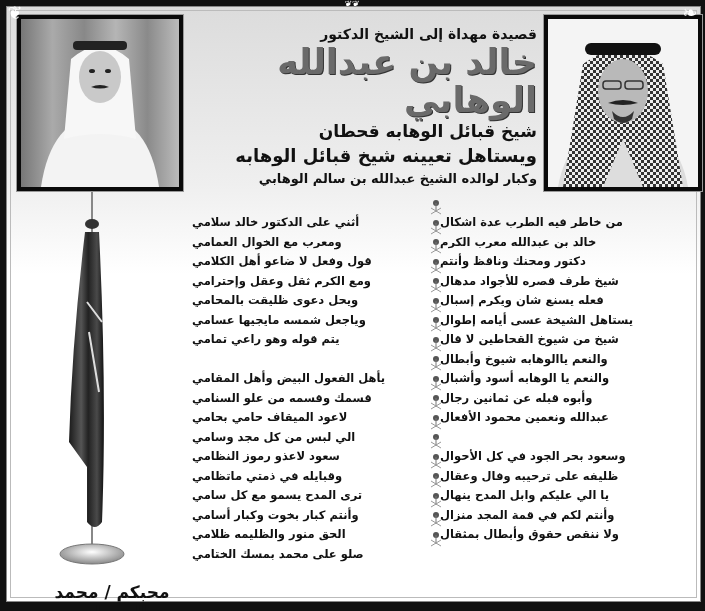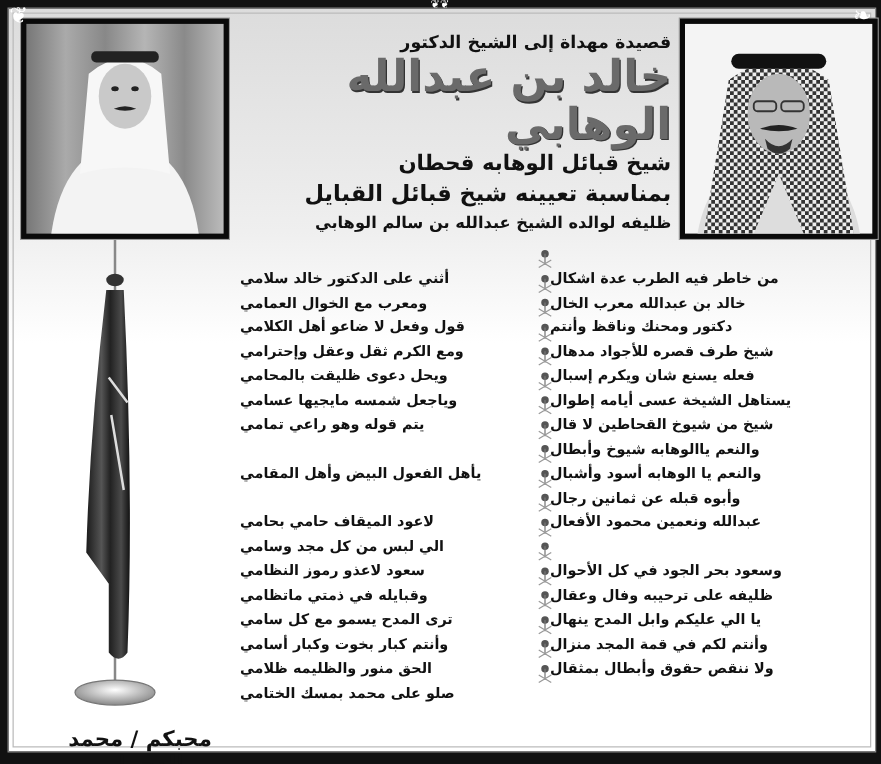--- a/index.html
+++ b/index.html
@@ -77,22 +77,22 @@
         <rect x="77" y="62" width="18" height="8" rx="3" fill="none" stroke="#333" stroke-width="1.5"></rect>
         <path d="M60 84 Q75 78 90 84 Q75 88 60 84" fill="#222"></path>
         <path d="M64 92 Q75 104 86 92 L84 100 Q75 108 66 100 Z" fill="#333"></path>
       </svg>
     </div>
 
     <div class="header">
       <div class="h1">قصيدة مهداة إلى الشيخ الدكتور</div>
       <div class="h2">خالد بن عبدالله الوهابي</div>
       <div class="h3">شيخ قبائل الوهابه قحطان</div>
-      <div class="h4">بمناسبة تعيينه شيخ قبائل القبايل</div>
-      <div class="h5">ظليفه لوالده الشيخ عبدالله بن سالم الوهابي</div>
+      <div class="h4">ويستاهل تعيينه شيخ قبائل الوهابه</div>
+      <div class="h5">وكبار لوالده الشيخ عبدالله بن سالم الوهابي</div>
     </div>
 
     <div class="flag">
       <svg viewBox="0 0 100 385" width="100" height="385">
         <defs>
           <linearGradient id="fl" x1="0" x2="1">
             <stop offset="0" stop-color="#1b1b1b"></stop>
               <stop offset=".35" stop-color="#555"></stop>
               <stop offset=".55" stop-color="#222"></stop>
               <stop offset=".8" stop-color="#4a4a4a"></stop>
@@ -115,21 +115,21 @@
       <div class="row">
           <span class="v v-right">من خاطر فيه الطرب عدة اشكال</span>
           <span class="sep"><svg viewBox="0 0 14 16" width="14" height="16">
               <circle cx="7" cy="4" r="3" fill="#555"></circle>
               <line x1="7" y1="4" x2="7" y2="13" stroke="#777"></line>
               <path d="M2 15 L12 9 M12 15 L2 9" stroke="#999" stroke-width="1"></path>
             </svg></span>
           <span class="v v-left">أثني على الدكتور خالد سلامي</span>
         </div>
       <div class="row">
-          <span class="v v-right">خالد بن عبدالله معرب الخال</span>
+          <span class="v v-right">خالد بن عبدالله معرب الكرم</span>
           <span class="sep"><svg viewBox="0 0 14 16" width="14" height="16">
               <circle cx="7" cy="4" r="3" fill="#555"></circle>
               <line x1="7" y1="4" x2="7" y2="13" stroke="#777"></line>
               <path d="M2 15 L12 9 M12 15 L2 9" stroke="#999" stroke-width="1"></path>
             </svg></span>
           <span class="v v-left">ومعرب مع الخوال العمامي</span>
         </div>
       <div class="row">
           <span class="v v-right">دكتور ومحنك وناقظ وأنتم</span>
           <span class="sep"><svg viewBox="0 0 14 16" width="14" height="16">
@@ -192,20 +192,21 @@
             </svg></span>
           <span class="v v-left">يأهل الفعول البيض وأهل المقامي</span>
         </div>
       <div class="row">
           <span class="v v-right">وأبوه قبله عن ثمانين رجال</span>
           <span class="sep"><svg viewBox="0 0 14 16" width="14" height="16">
               <circle cx="7" cy="4" r="3" fill="#555"></circle>
               <line x1="7" y1="4" x2="7" y2="13" stroke="#777"></line>
               <path d="M2 15 L12 9 M12 15 L2 9" stroke="#999" stroke-width="1"></path>
             </svg></span>
+          <span class="v v-left">قسمك وقسمه من علو السنامي</span>
         </div>
       <div class="row">
           <span class="v v-right">عبدالله ونعمين محمود الأفعال</span>
           <span class="sep"><svg viewBox="0 0 14 16" width="14" height="16">
               <circle cx="7" cy="4" r="3" fill="#555"></circle>
               <line x1="7" y1="4" x2="7" y2="13" stroke="#777"></line>
               <path d="M2 15 L12 9 M12 15 L2 9" stroke="#999" stroke-width="1"></path>
             </svg></span>
           <span class="v v-left">لاعود الميقاف حامي بحامي</span>
         </div>

